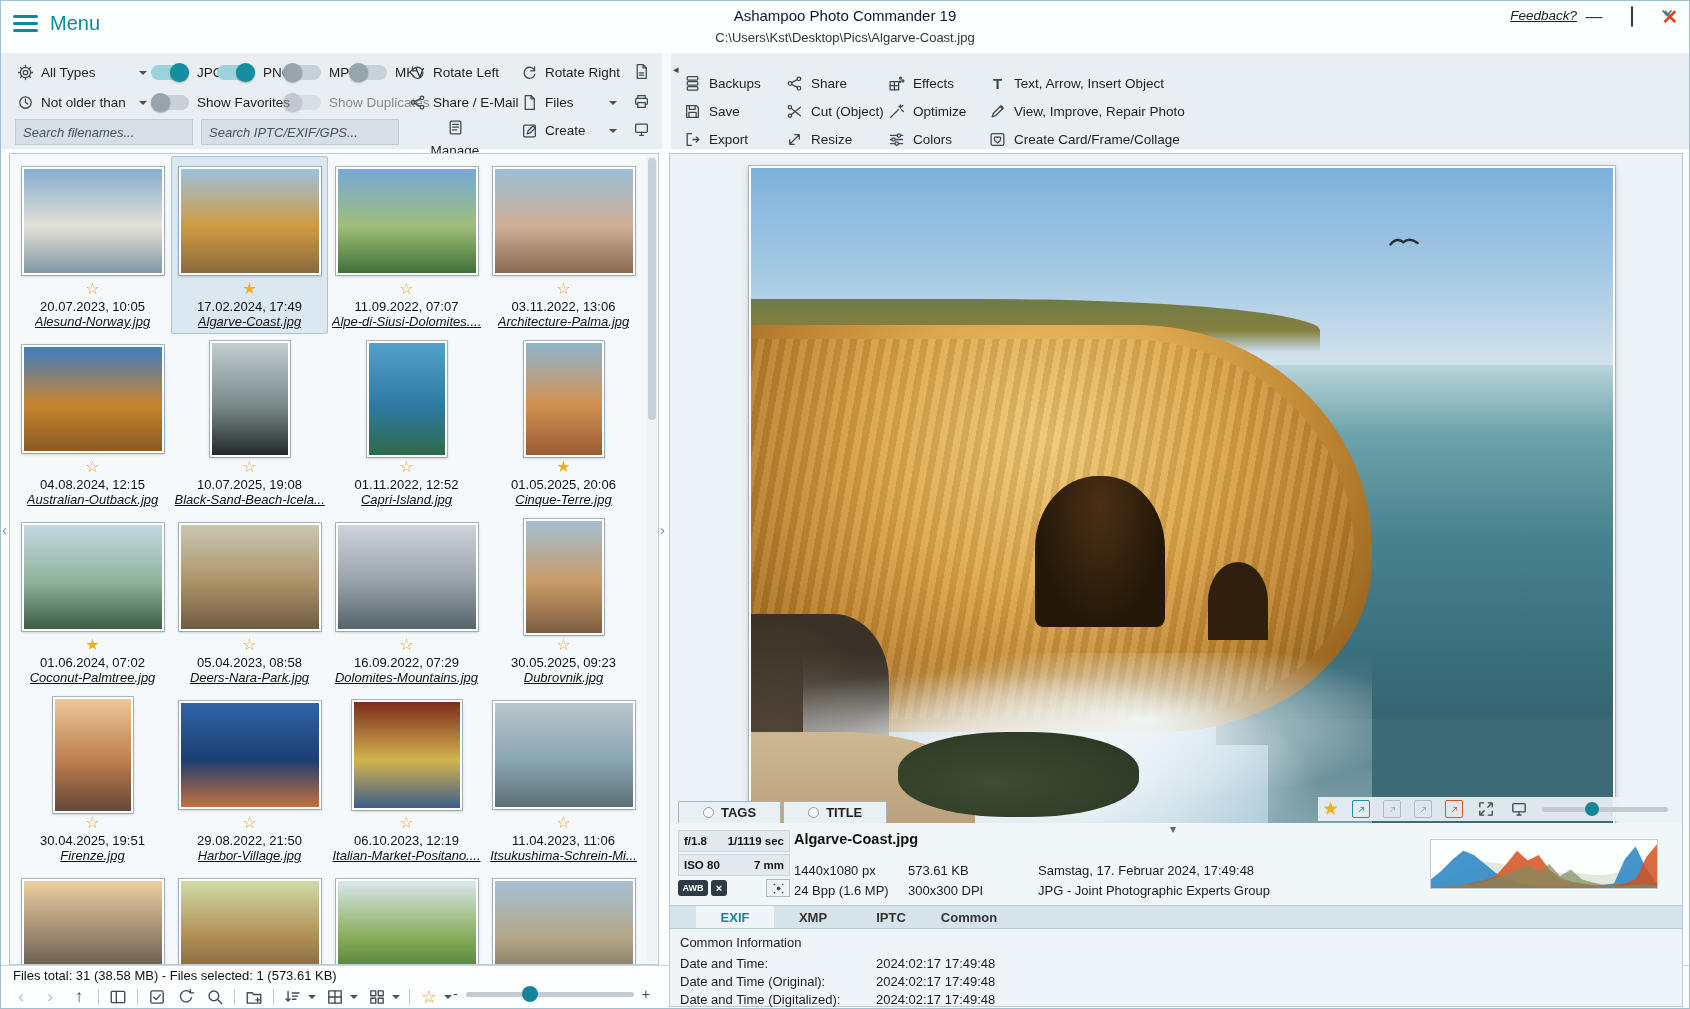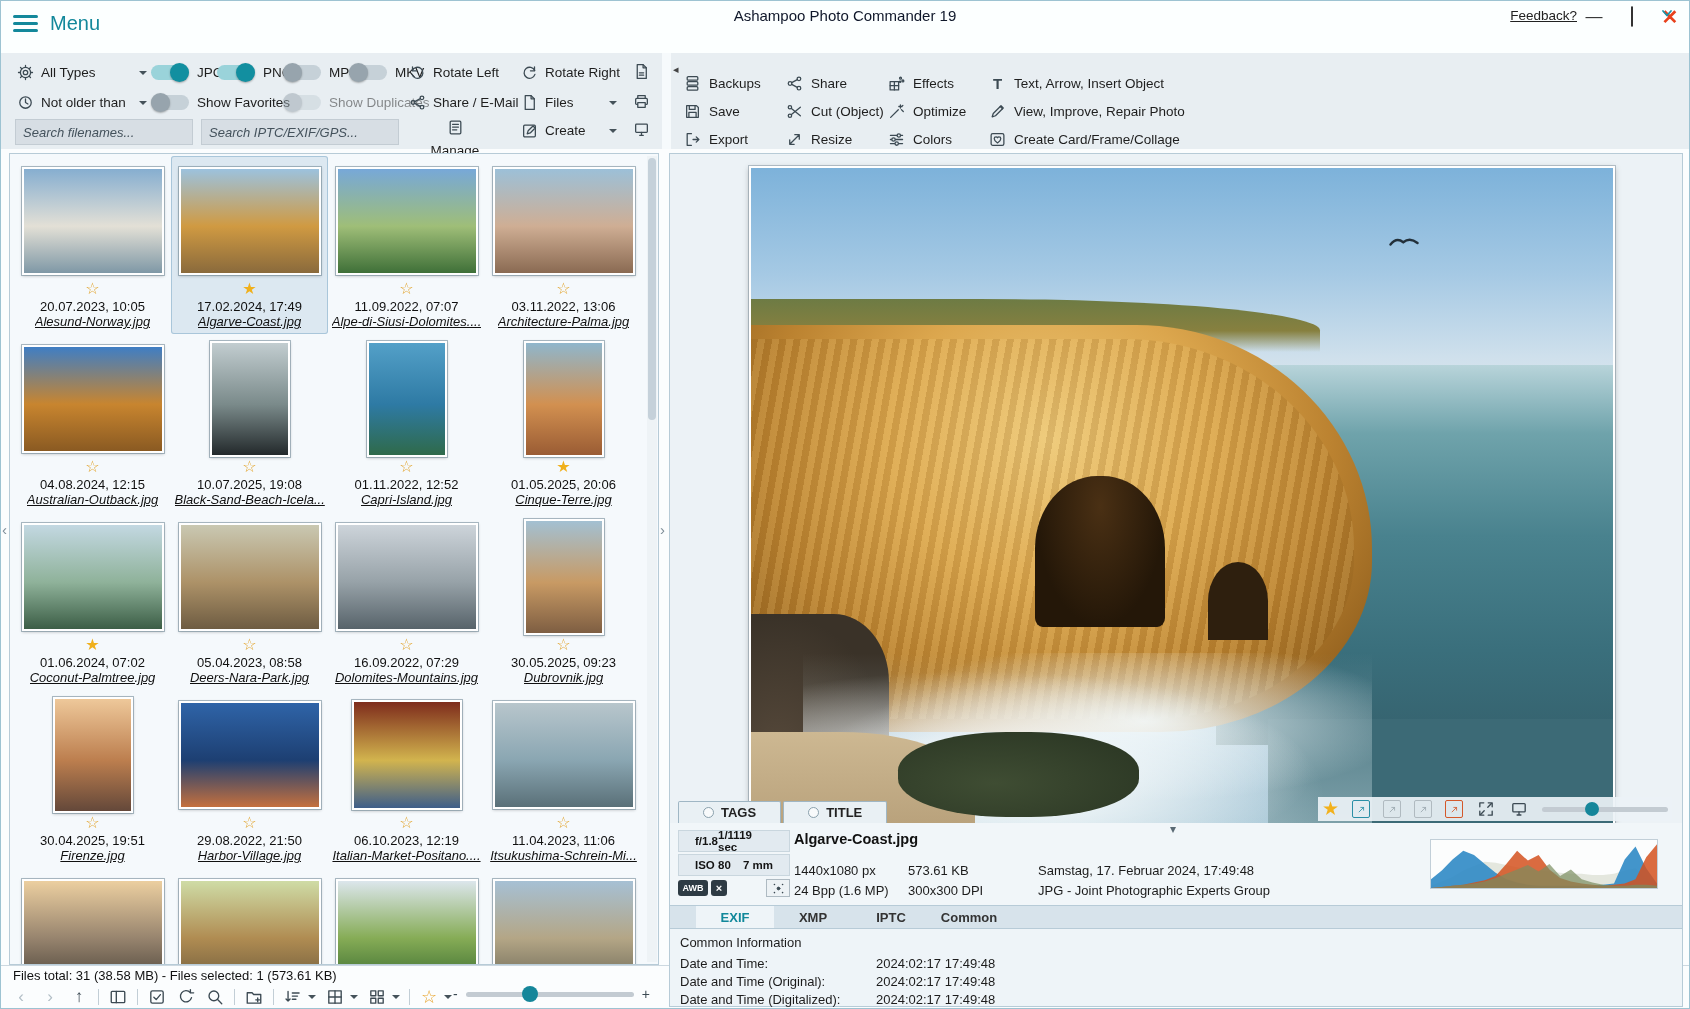--- a/index.html
+++ b/index.html
@@ -6,21 +6,21 @@
   body{font-family:"Liberation Sans", sans-serif;}
   #app{position:relative;width:1690px;height:1009px;background:#fbfdfe;border:1px solid #9dc3d2;box-sizing:border-box;overflow:hidden;}
   
   #titlebar{position:absolute;left:0;top:0;right:0;height:52px;background:#fcffff;}
   #menu-btn{position:absolute;left:12px;top:11px;display:flex;align-items:center;gap:12px;cursor:pointer;}
   .hb{width:25px;height:17px;display:flex;flex-direction:column;justify-content:space-between;}
   .hb i{display:block;height:3px;background:#13889b;border-radius:2px;}
   #menu-label{font-size:20px;color:#13889b;}
   #title-center{position:absolute;left:0;right:0;top:6px;text-align:center;font-size:15px;color:#0f172a;}
   #path-center{position:absolute;left:0;right:0;top:29px;text-align:center;font-size:13px;color:#333;}
-  #feedback{position:absolute;right:112px;top:7px;font-size:13.5px;color:#222;text-decoration:underline;cursor:pointer;}
+  #feedback{position:absolute;right:112px;top:7px;font-size:13.5px;color:#222;text-decoration:underline;cursor:pointer;font-style:italic;}
   #win-controls{position:absolute;right:10px;top:4px;display:flex;align-items:center;gap:20px;}
   .wc{font-size:17px;color:#333;width:18px;text-align:center;cursor:pointer;}
   #wc-max{width:12px;height:12px;border:1.6px solid #333;border-radius:1px;}
   #wc-close{color:#e8411c;font-size:20px;font-weight:bold;}
   
   #toolbar{position:absolute;left:0;top:52px;right:0;height:96px;background:#e8eef2;}
   #tb-divider{position:absolute;left:661px;top:0;width:9px;height:96px;background:#f6fafc;}
   .tbc{position:absolute;display:flex;align-items:center;gap:7px;font-size:13.5px;color:#1e1e1e;height:22px;white-space:nowrap;cursor:pointer;}
   .caret{width:0;height:0;border:4.5px solid transparent;border-top-color:#45525a;margin-top:5px;}
   .i{display:inline-block;width:17px;height:17px;flex:none;}
@@ -93,21 +93,21 @@
   .navsq .i{width:11px;height:11px;}
   .navsq.nav-teal{border-color:#2a8fa6;} .navsq.nav-teal svg *{stroke:#2a8fa6;}
   .navsq.nav-orange{border-color:#d4582a;} .navsq.nav-orange svg *{stroke:#d4582a;}
   .navsq.nav-gray svg *{stroke:#9aa6ae;}
   #pv-slider .strack{width:126px;}
   #pv-slider .sknob{width:14px;height:14px;top:-5px;}
   
   #infopanel{position:absolute;left:668px;top:822px;width:1014px;height:82px;background:#f1f6f9;border-left:1px solid #b7cbd7;border-right:1px solid #b7cbd7;box-sizing:border-box;}
   #split-caret{position:absolute;left:500px;top:-1px;color:#5a6a74;font-size:12px;}
   #exif-mini{position:absolute;left:8px;top:7px;width:112px;}
-  .em-row{display:flex;justify-content:space-between;background:#e2eaf0;border:1px solid #c9d6de;height:20px;align-items:center;padding:0 16px;font-size:11.5px;font-weight:bold;color:#141414;margin-bottom:2px;}
+  .em-row{display:flex;justify-content:space-between;background:#e2eaf0;border:1px solid #c9d6de;height:20px;align-items:center;padding:0 5px;font-size:11.5px;font-weight:bold;color:#141414;margin-bottom:2px;}
   #em-chips{display:flex;align-items:center;gap:3px;height:20px;}
   .chip-dark{background:#2e3b44;color:#fff;border-radius:3px;font-size:9px;font-weight:bold;display:flex;align-items:center;justify-content:center;height:16px;}
   #chip-awb{width:30px;}
   #chip-flash{width:16px;font-size:11px;}
   #chip-meter{width:22px;height:16px;margin-left:auto;border:1px solid #aebac2;background:#edf2f5;display:flex;align-items:center;justify-content:center;}
   #chip-meter .i{width:13px;height:13px;}
   #pv-filename{position:absolute;left:124px;top:8px;font-size:14.5px;font-weight:bold;color:#111;}
   #pv-meta{position:absolute;left:124px;top:40px;display:grid;grid-template-columns:114px 130px auto;grid-auto-rows:20px;font-size:13px;color:#1c1c1c;}
   #histo{position:absolute;right:24px;top:16px;width:228px;height:50px;background:#fcfdfd;border:1px solid #c2cfd8;box-sizing:border-box;}
   
@@ -129,20 +129,21 @@
   <div id="titlebar">
     <div id="menu-btn">
       <span class="hb">
           <i></i>
           <i></i>
           <i></i>
         </span>
       <span id="menu-label">Menu</span>
     </div>
     <div id="title-center">Ashampoo Photo Commander 19</div>
+    <div id="path-center">C:\Users\Kst\Desktop\Pics\Algarve-Coast.jpg</div>
     <a id="feedback">Feedback?</a>
     <div id="win-controls">
       <span class="wc" id="wc-min">—</span>
       <span class="wc"><span id="wc-max"></span></span>
       <span class="wc" id="wc-close">✕</span>
     </div>
   </div>
 
   <div id="toolbar">
     <div id="tb-divider"></div>

